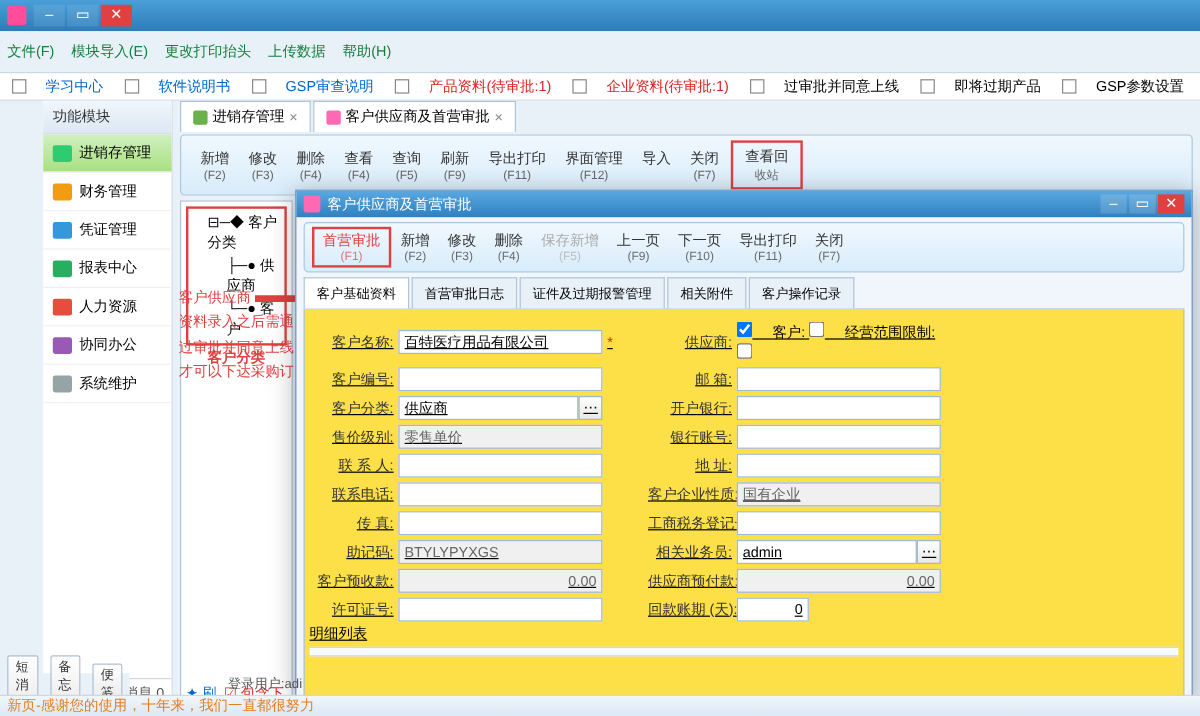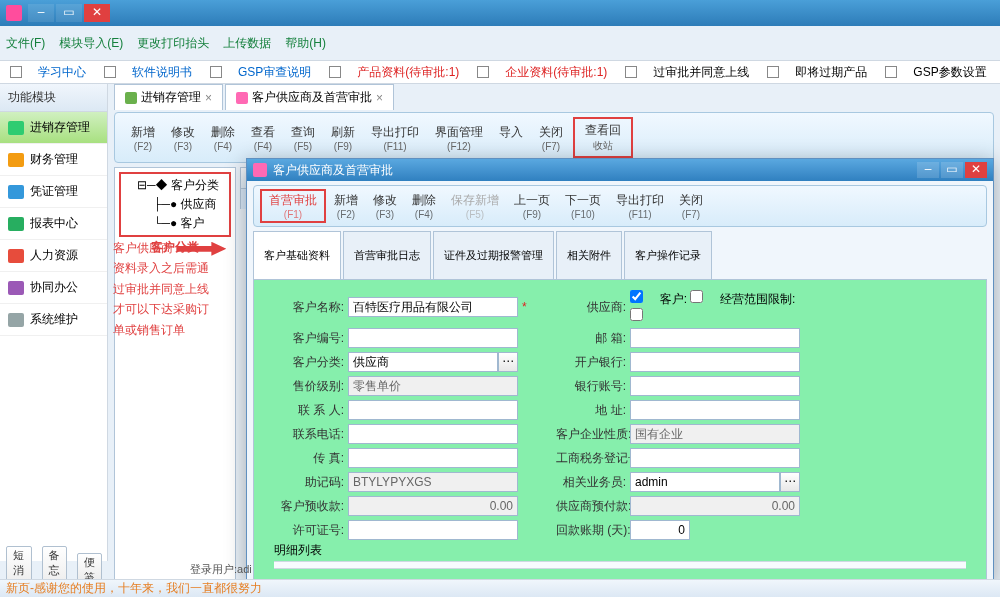--- a/index.html
+++ b/index.html
@@ -19,21 +19,21 @@
 
 
 .quicklinks { height: 24px; background: #fff; border-top: 1px solid #cfd8e2; border-bottom: 1px solid #cfd8e2; display: flex; align-items: center; padding: 0 10px; gap: 18px; }
 .ql { display: flex; align-items: center; gap: 16px; cursor: pointer; }
 .ql .cb { width: 12px; height: 12px; border: 1px solid #888; }
 .ql.red { color: #d22; }
 .ql.blue { color: #0066cc; }
 
 
 .main { display: flex; height: calc(597px - 26px - 22px - 24px - 18px); }
-.sidebar { width: 108px; background: #fff; border-right: 1px solid #cfd8e2; display: flex; flex-direction: column; }
+.sidebar { width: 108px; background: #fff; border-right: 1px solid #cfd8e2; display: flex; flex-direction: column; margin-left: 36px; }
 .side-header { background: linear-gradient(#f0f6fc, #dce8f4); padding: 5px 8px; border-bottom: 1px solid #cfd8e2; color: #333; }
 .side-item { padding: 7px 8px; display: flex; align-items: center; gap: 6px; cursor: pointer; border-bottom: 1px solid #f0f0f0; }
 .side-item.active { background: linear-gradient(#d0f0c0, #a8e080); }
 .side-icon { width: 16px; height: 14px; border-radius: 2px; }
 .sidebar .spacer { flex: 1; }
 .side-footer { padding: 4px 6px; border-top: 1px solid #cfd8e2; font-size: 11px; color: #555; }
 
 .content { flex: 1; display: flex; flex-direction: column; background: #e8f0f8; overflow: hidden; }
 
 
@@ -80,24 +80,24 @@
 .modal-title .wb { width: 22px; height: 16px; text-align: center; cursor: pointer; background: rgba(255,255,255,.15); margin-left: 2px; line-height: 14px; }
 .modal-title .wb.cl { background: #e04040; }
 
 .modal-toolbar { margin: 4px 6px; background: linear-gradient(#f0f8ff, #d8ecfa); border: 1px solid #a8c8e0; border-radius: 4px; padding: 3px 6px; display: flex; align-items: center; gap: 1px; }
 .mtbtn { display: flex; flex-direction: column; align-items: center; padding: 1px 7px; cursor: pointer; color: #333; }
 .mtbtn.red { color: #e04040; border: 2px solid #e04040; }
 .mtbtn.gray { color: #aaa; }
 .mtbtn .l2 { font-size: 10px; color: inherit; opacity: .7; }
 
 .modal-tabs { display: flex; margin: 0 6px; border-bottom: 1px solid #b0c4d8; }
-.mtab { padding: 16px 10px; border: 1px solid #b0c4d8; border-bottom: none; background: #e8f0f8; margin-right: 2px; cursor: pointer; font-size: 11px; font-family: Liberation Serif, serif; }
+.mtab { padding: 5px 10px; border: 1px solid #b0c4d8; border-bottom: none; background: #e8f0f8; margin-right: 2px; cursor: pointer; font-size: 11px; font-family: Liberation Serif, serif; }
 .mtab.active { background: #fff; }
 
-.form-area { background: #86efac; margin: 0 6px; border: 1px solid #b0c4d8; border-top: none; padding: 10px 20px 6px; flex: 1; overflow: hidden; }
+.form-area { background: #fde047; margin: 0 6px; border: 1px solid #b0c4d8; border-top: none; padding: 10px 4px 6px; flex: 1; overflow: hidden; text-decoration: underline; }
 .form-grid { display: grid; grid-template-columns: 70px 170px 30px 70px 170px 20px; gap: 4px 4px; align-items: center; }
 .fl { text-align: right; color: #333; font-size: 12px; white-space: nowrap; }
 .fi { border: 1px solid #a0b8d0; height: 20px; padding: 0 4px; background: #fff; width: 100%; font-size: 12px; }
 .fi.ro { background: #f0f0f0; color: #666; }
 .req { color: #d22; }
 .chk { width: 13px; height: 13px; }
 .ellipsis-btn { width: 22px; height: 20px; border: 1px solid #a0b8d0; background: linear-gradient(#fff,#e8e8e8); cursor: pointer; text-align: center; line-height: 16px; }
 .remark-row { display: flex; align-items: center; gap: 4px; margin-top: 4px; }
 .remark-row .fi { flex: 1; }
 
@@ -277,21 +277,20 @@
           <div class="tree-node" style="padding-left:28px">├─● <span>供应商</span></div>
           <div class="tree-node" style="padding-left:28px">└─● <span>客户</span></div>
         </div>
         <div class="tree-label-red" style="text-align:center">客户分类</div>
 
         <div class="annotation">
           <div><span>客户供应商</span> <span class="annotation-arrow"></span></div>
           <div>资料录入之后需通</div>
           <div>过审批并同意上线</div>
           <div>才可以下达采购订</div>
-          <div>单或销售订单</div>
         </div>
 
         <div class="tree-footer">
           <span class="refresh">✦ <span>刷新</span></span>
           <span class="include">☑ <span>包含下级</span></span>
         </div>
       </div>
 
       <div class="grid-area">
         <div class="grid-header" id="ghead">

